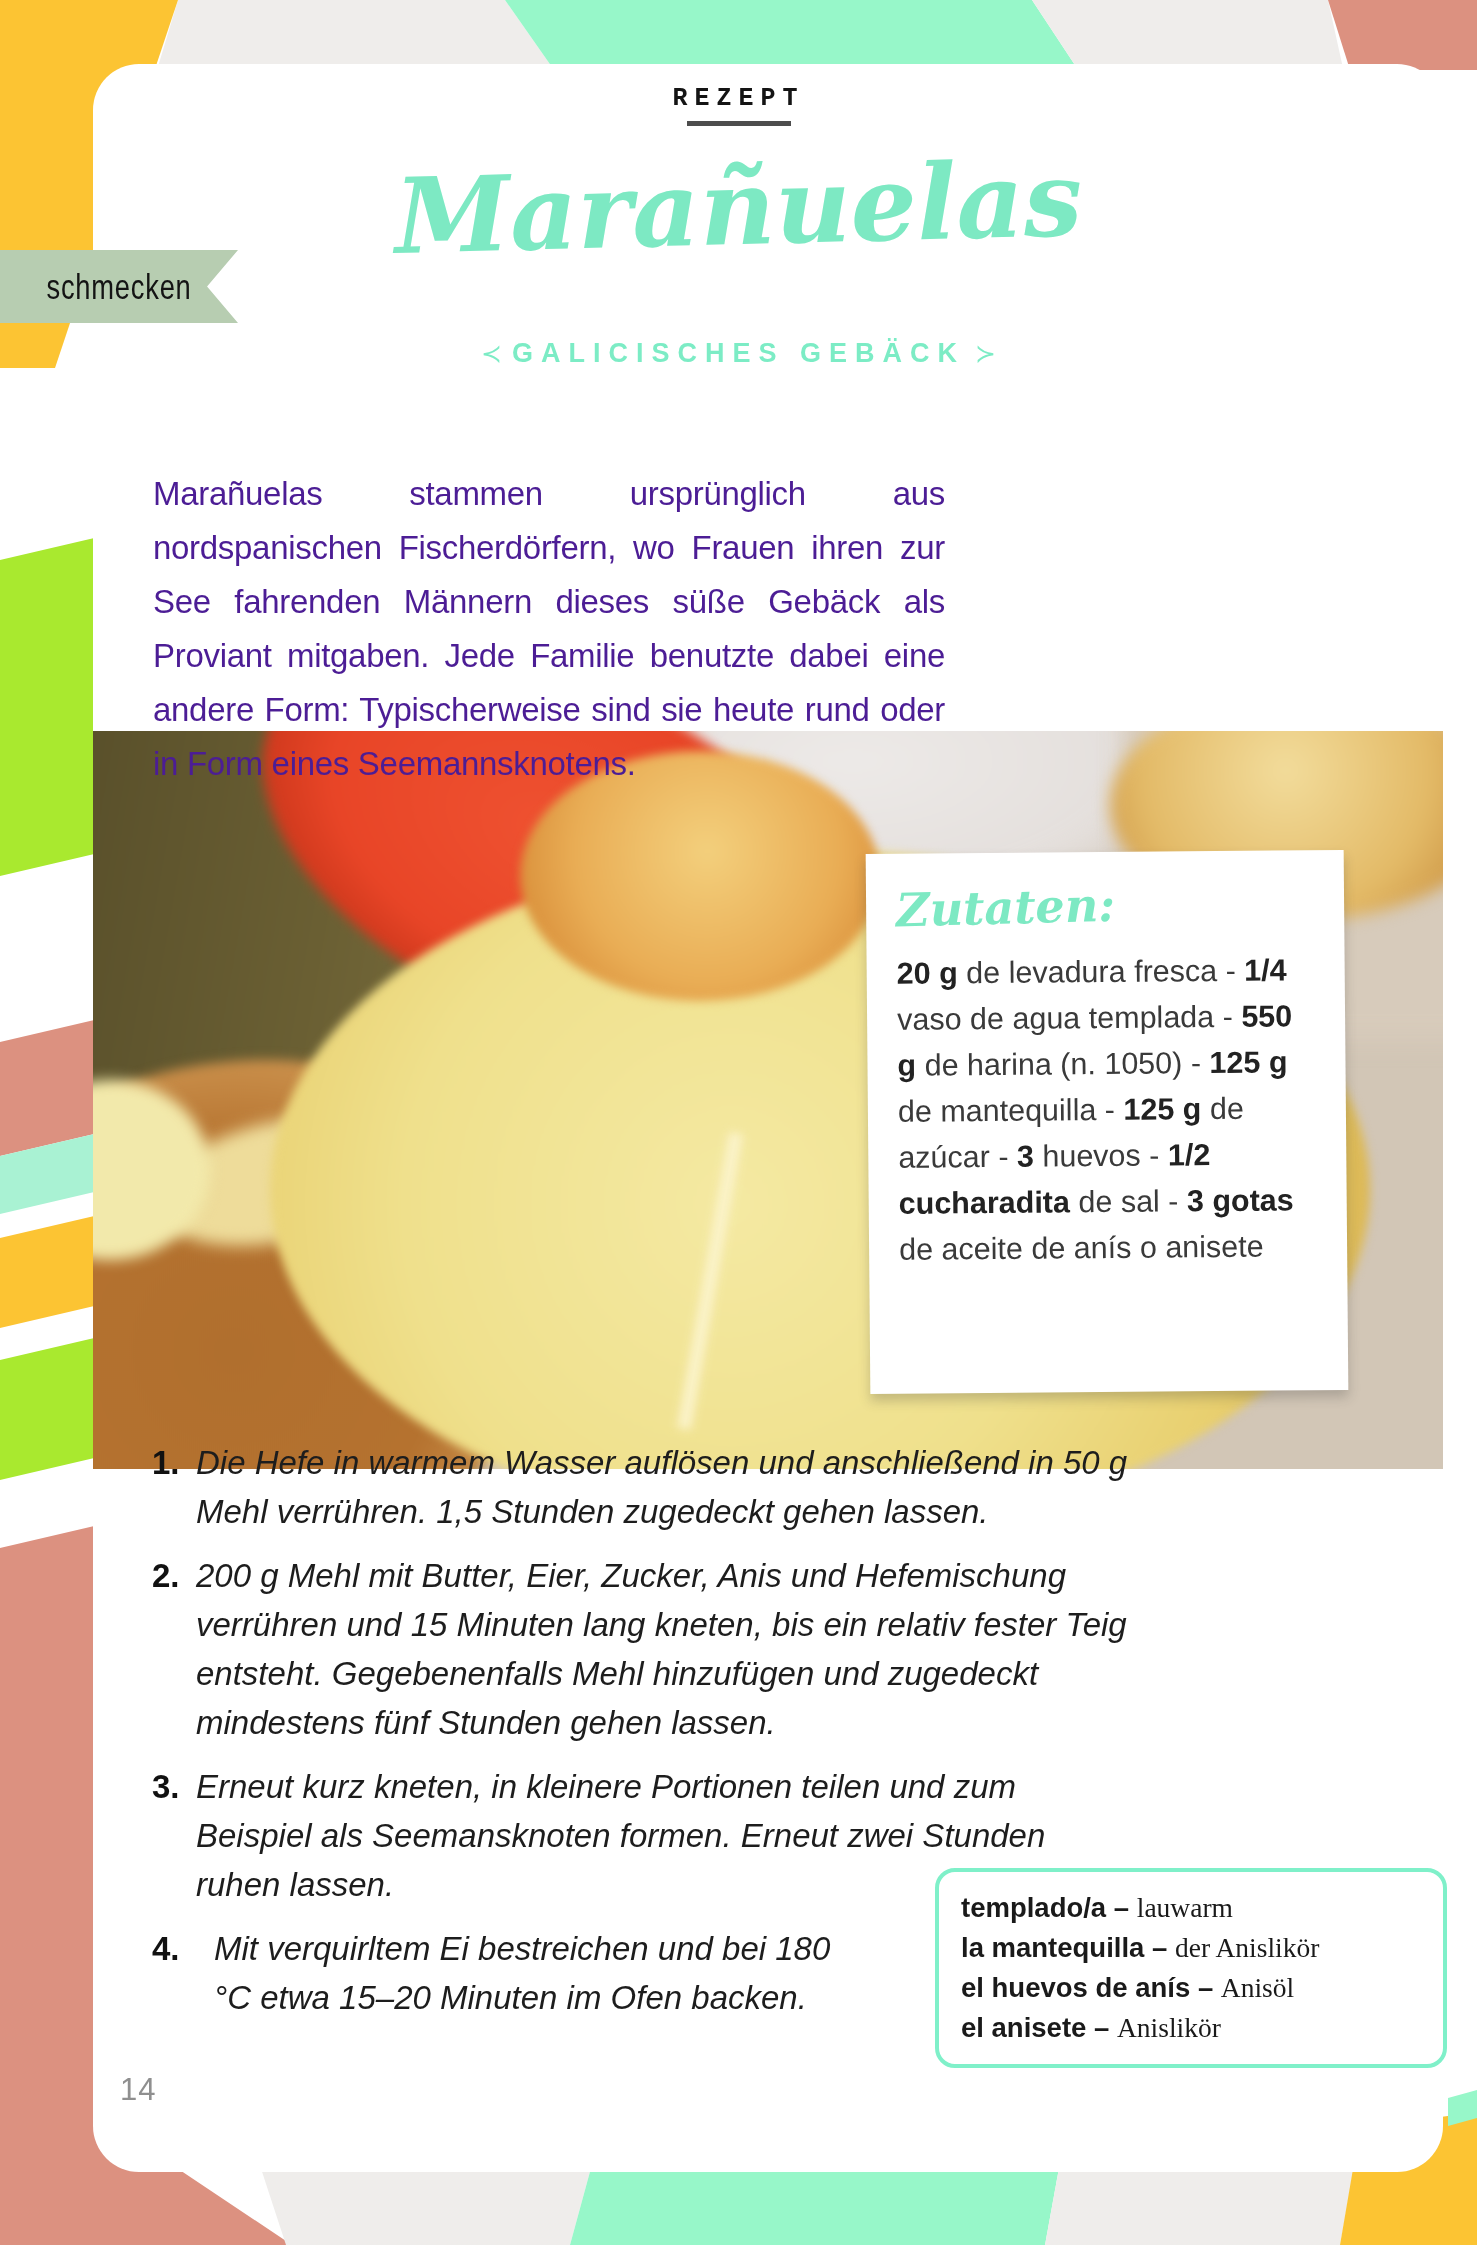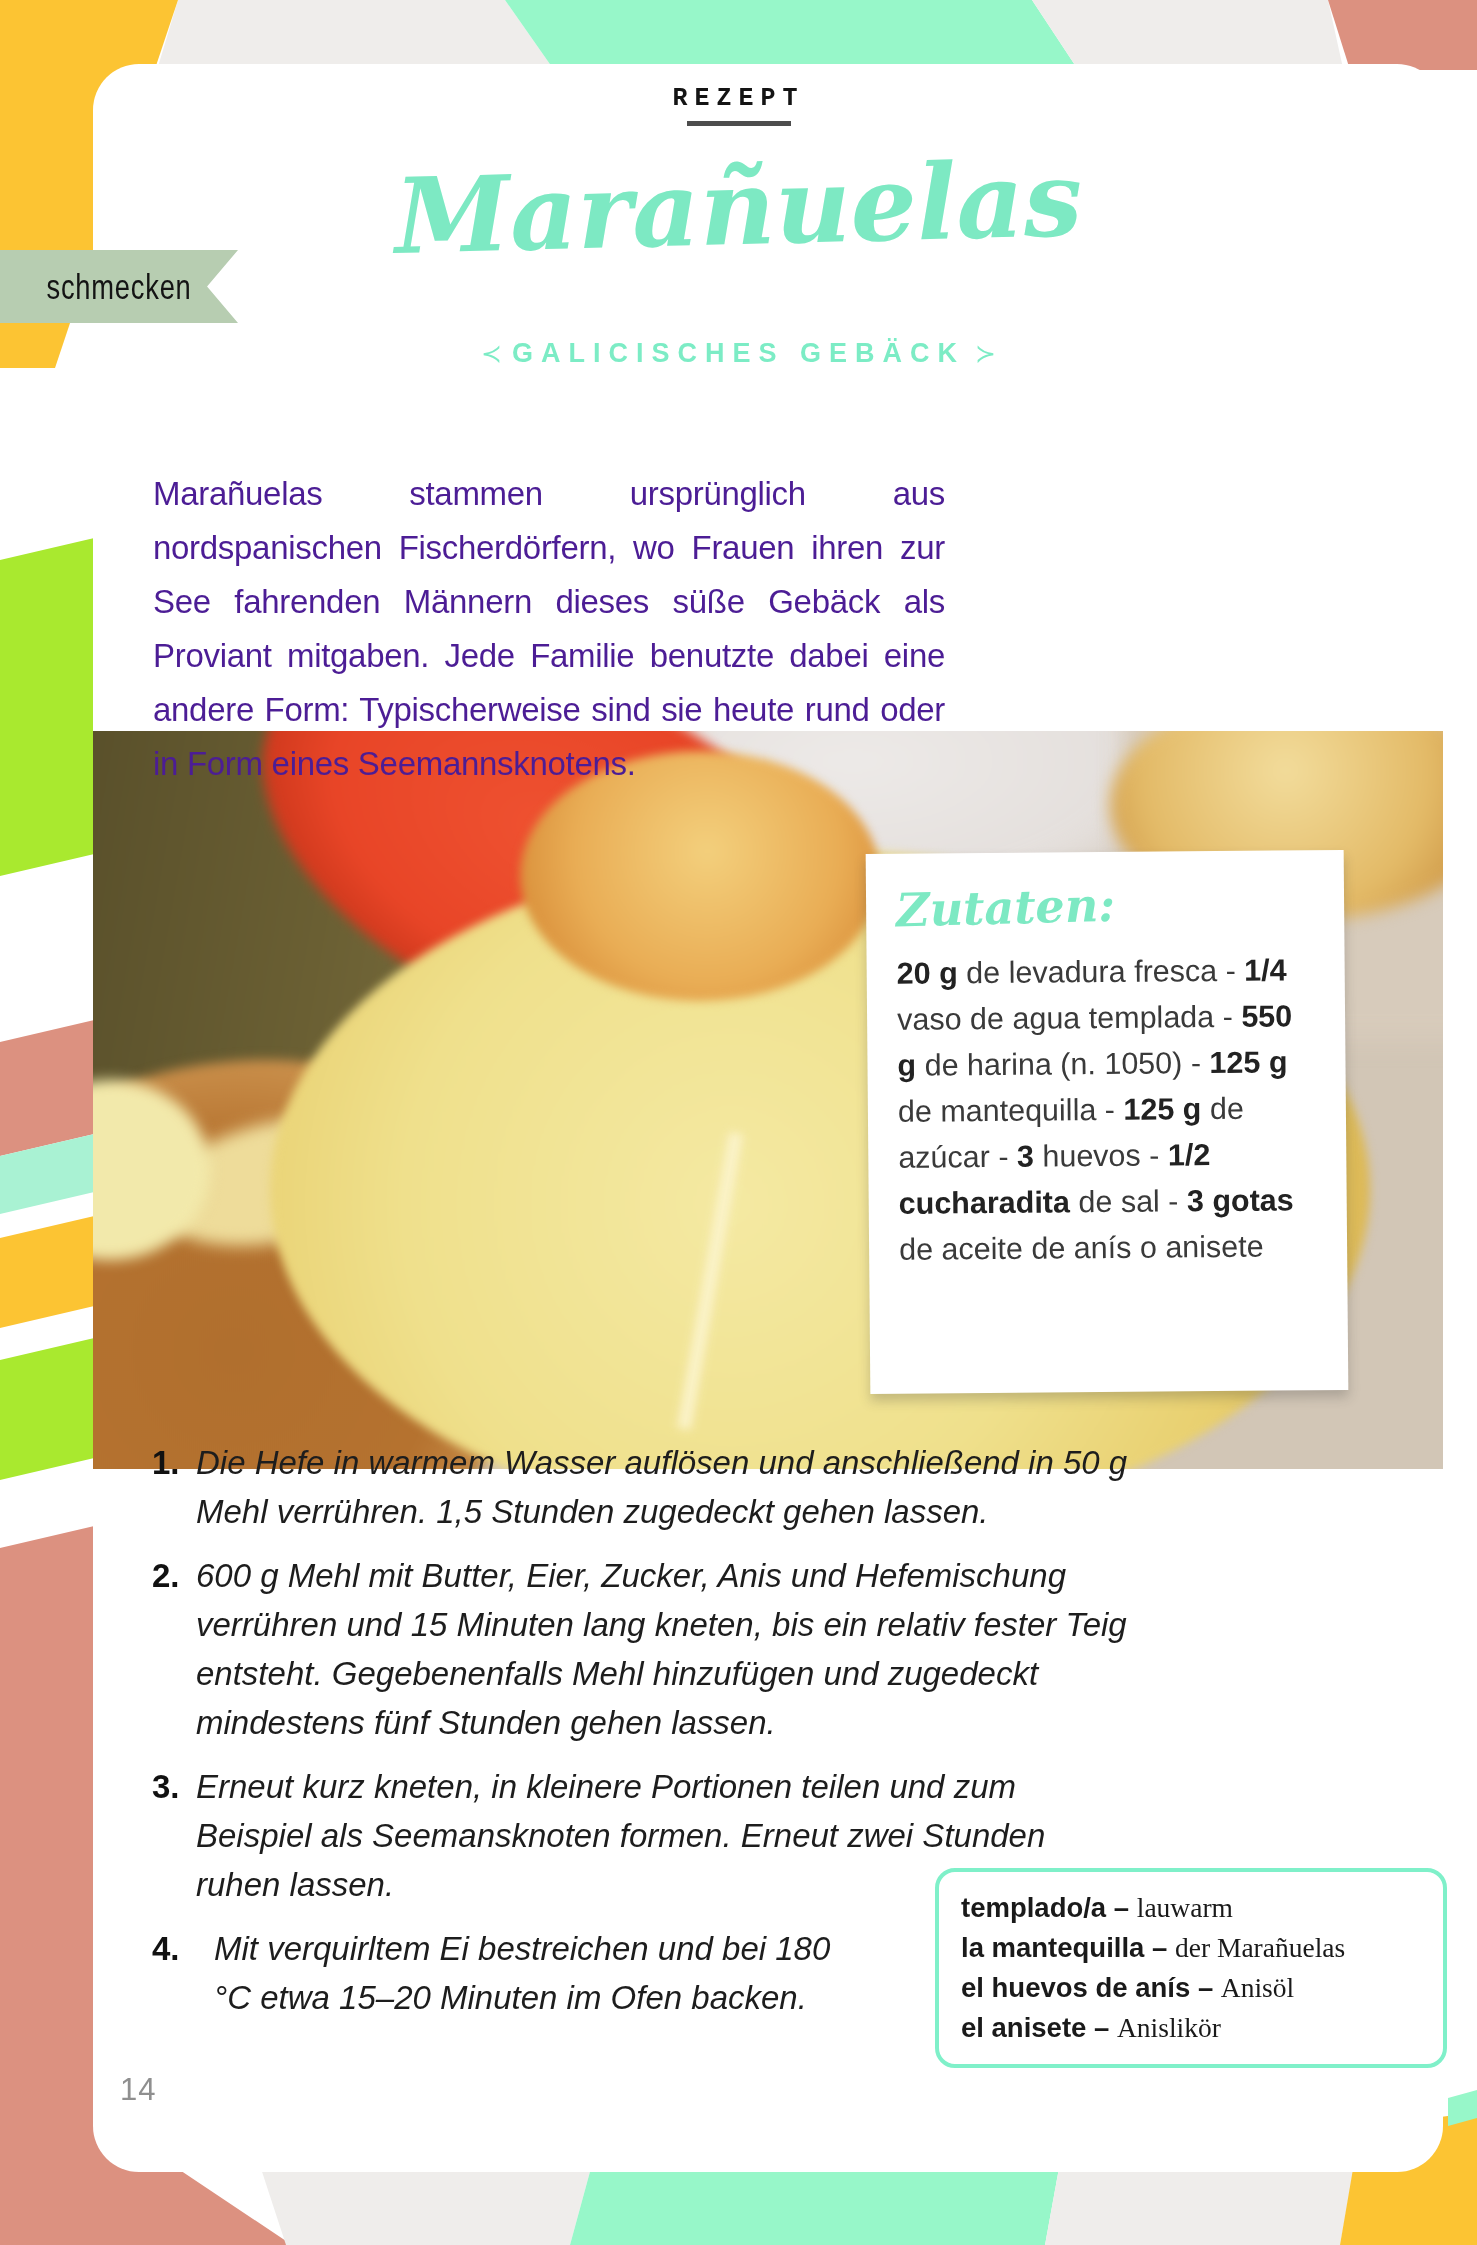--- a/index.html
+++ b/index.html
@@ -141,34 +141,34 @@
     <div class="zbody"><span class="b">20 g</span><span> de levadura fresca - </span><span class="b">1/4</span><span> vaso de agua templada - </span><span class="b">550 g</span><span> de harina (n. 1050) - </span><span class="b">125 g</span><span> de mantequilla - </span><span class="b">125 g</span><span> de azúcar - </span><span class="b">3</span><span> huevos - </span><span class="b">1/2 cucharadita</span><span> de sal - </span><span class="b">3 gotas</span><span> de aceite de anís o anisete</span></div>
   </div>
 
   <div class="steps">
       <div class="step">
         <div class="step-num">1.</div>
         <div class="step-text">Die Hefe in warmem Wasser auflösen und anschließend in 50 g Mehl verrühren. 1,5 Stunden zugedeckt gehen lassen.</div>
       </div>
       <div class="step">
         <div class="step-num">2.</div>
-        <div class="step-text">600 g Mehl mit Butter, Eier, Zucker, Anis und Hefemischung verrühren und 15 Minuten lang kneten, bis ein relativ fester Teig entsteht. Gegebenenfalls Mehl hinzufügen und zugedeckt mindestens fünf Stunden gehen lassen.</div>
+        <div class="step-text">200 g Mehl mit Butter, Eier, Zucker, Anis und Hefemischung verrühren und 15 Minuten lang kneten, bis ein relativ fester Teig entsteht. Gegebenenfalls Mehl hinzufügen und zugedeckt mindestens fünf Stunden gehen lassen.</div>
       </div>
       <div class="step">
         <div class="step-num">3.</div>
         <div class="step-text">Erneut kurz kneten, in kleinere Portionen teilen und zum Beispiel als Seemansknoten formen. Erneut zwei Stunden ruhen lassen.</div>
       </div>
       <div class="step">
         <div class="step-num">4.</div>
         <div class="step-text">Mit verquirltem Ei bestreichen und bei 180 °C etwa 15–20 Minuten im Ofen backen.</div>
       </div>
     </div>
 
   <div class="vocab">
       <div><span class="es">templado/a – </span><span class="de">lauwarm</span></div>
-      <div><span class="es">la mantequilla – </span><span class="de">der Marañuelas</span></div>
+      <div><span class="es">la mantequilla – </span><span class="de">der Anislikör</span></div>
       <div><span class="es">el huevos de anís – </span><span class="de">Anisöl</span></div>
       <div><span class="es">el anisete – </span><span class="de">Anislikör</span></div>
     </div>
 
   <div class="pagenum">14</div>
 
 </div>
 
 </body></html>

